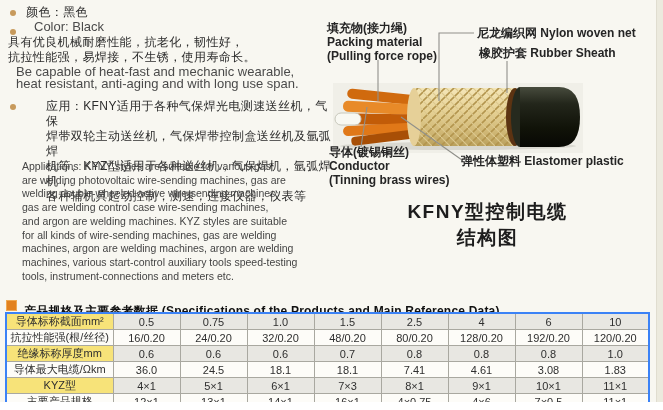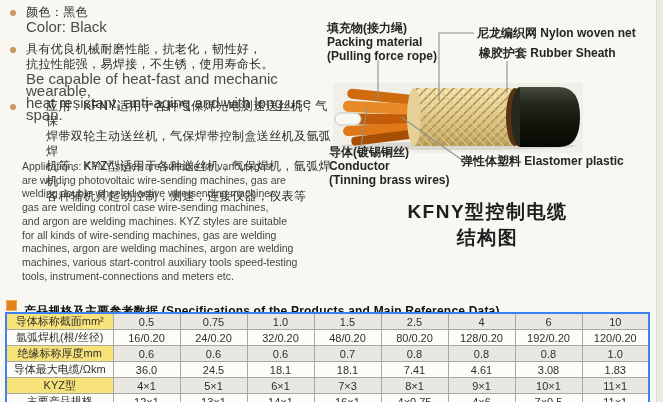--- a/index.html
+++ b/index.html
@@ -7,23 +7,23 @@
   body { font-family:"Liberation Sans","DejaVu Sans",sans-serif; }
   .page { position:relative; width:663px; height:402px; background:#f8f7f1; overflow:hidden; color:#2e2e2e; }
   .scan-edge { position:absolute; right:0; top:0; width:7px; height:410px; background:#eceade; border-left:1px solid #e0ddd0; }
 
   
   .left-col { position:absolute; left:8px; top:5px; width:324px; }
   .bullet-item { position:absolute; left:0; display:flex; }
   .dot { width:6px; height:6px; border-radius:50%; background:#c79a5c; margin:5px 10px 0 2px; flex:0 0 6px; }
   .bi-text { flex:1; }
   .zh { font-size:12px; line-height:15px; letter-spacing:0.4px; color:#2b2b2b; white-space:pre-line; }
-  .en { font-size:15px; line-height:12px; color:#4a4a4a; white-space:pre-line; margin-top:1px; }
+  .en { font-size:13px; line-height:12px; color:#4a4a4a; white-space:pre-line; margin-top:1px;margin-left:8px; }
   .apps { position:absolute; left:14px; top:155px; width:306px; font-size:10.5px; line-height:13.7px; color:#444; white-space:pre-line; }
-  #item1 { top:0; } #item2 { top:37px; } #item3 { top:94px;gap:20px; }
+  #item1 { top:0; } #item2 { top:19px;flex-direction:column; } #item3 { top:94px;gap:20px; }
 
   
   .dia-label { position:absolute; font-size:12px; font-weight:600; color:#252525; line-height:14px; white-space:pre-line; }
   #lbl-packing { left:327px; top:21px; }
   #lbl-nylon   { left:477px; top:26px; }
   #lbl-rubber  { left:479px; top:46px; }
   #lbl-conductor { left:329px; top:145px; }
   #lbl-elastomer { left:461px; top:154px; }
   .caption { position:absolute; left:400px; top:199px; width:175px; text-align:center;
              font-size:19px; font-weight:bold; letter-spacing:1.5px; color:#1d1d1d; }
@@ -168,21 +168,21 @@
             <td>0.5</td>
             <td>0.75</td>
             <td>1.0</td>
             <td>1.5</td>
             <td>2.5</td>
             <td>4</td>
             <td>6</td>
             <td>10</td>
           </tr>
           <tr class="plain">
-            <td class="lbl">氩弧焊机(根/丝径)</td>
+            <td class="lbl">抗拉性能强(根/丝径)</td>
             <td>16/0.20</td>
             <td>24/0.20</td>
             <td>32/0.20</td>
             <td>48/0.20</td>
             <td>80/0.20</td>
             <td>128/0.20</td>
             <td>192/0.20</td>
             <td>120/0.20</td>
           </tr>
           <tr class="shade">

